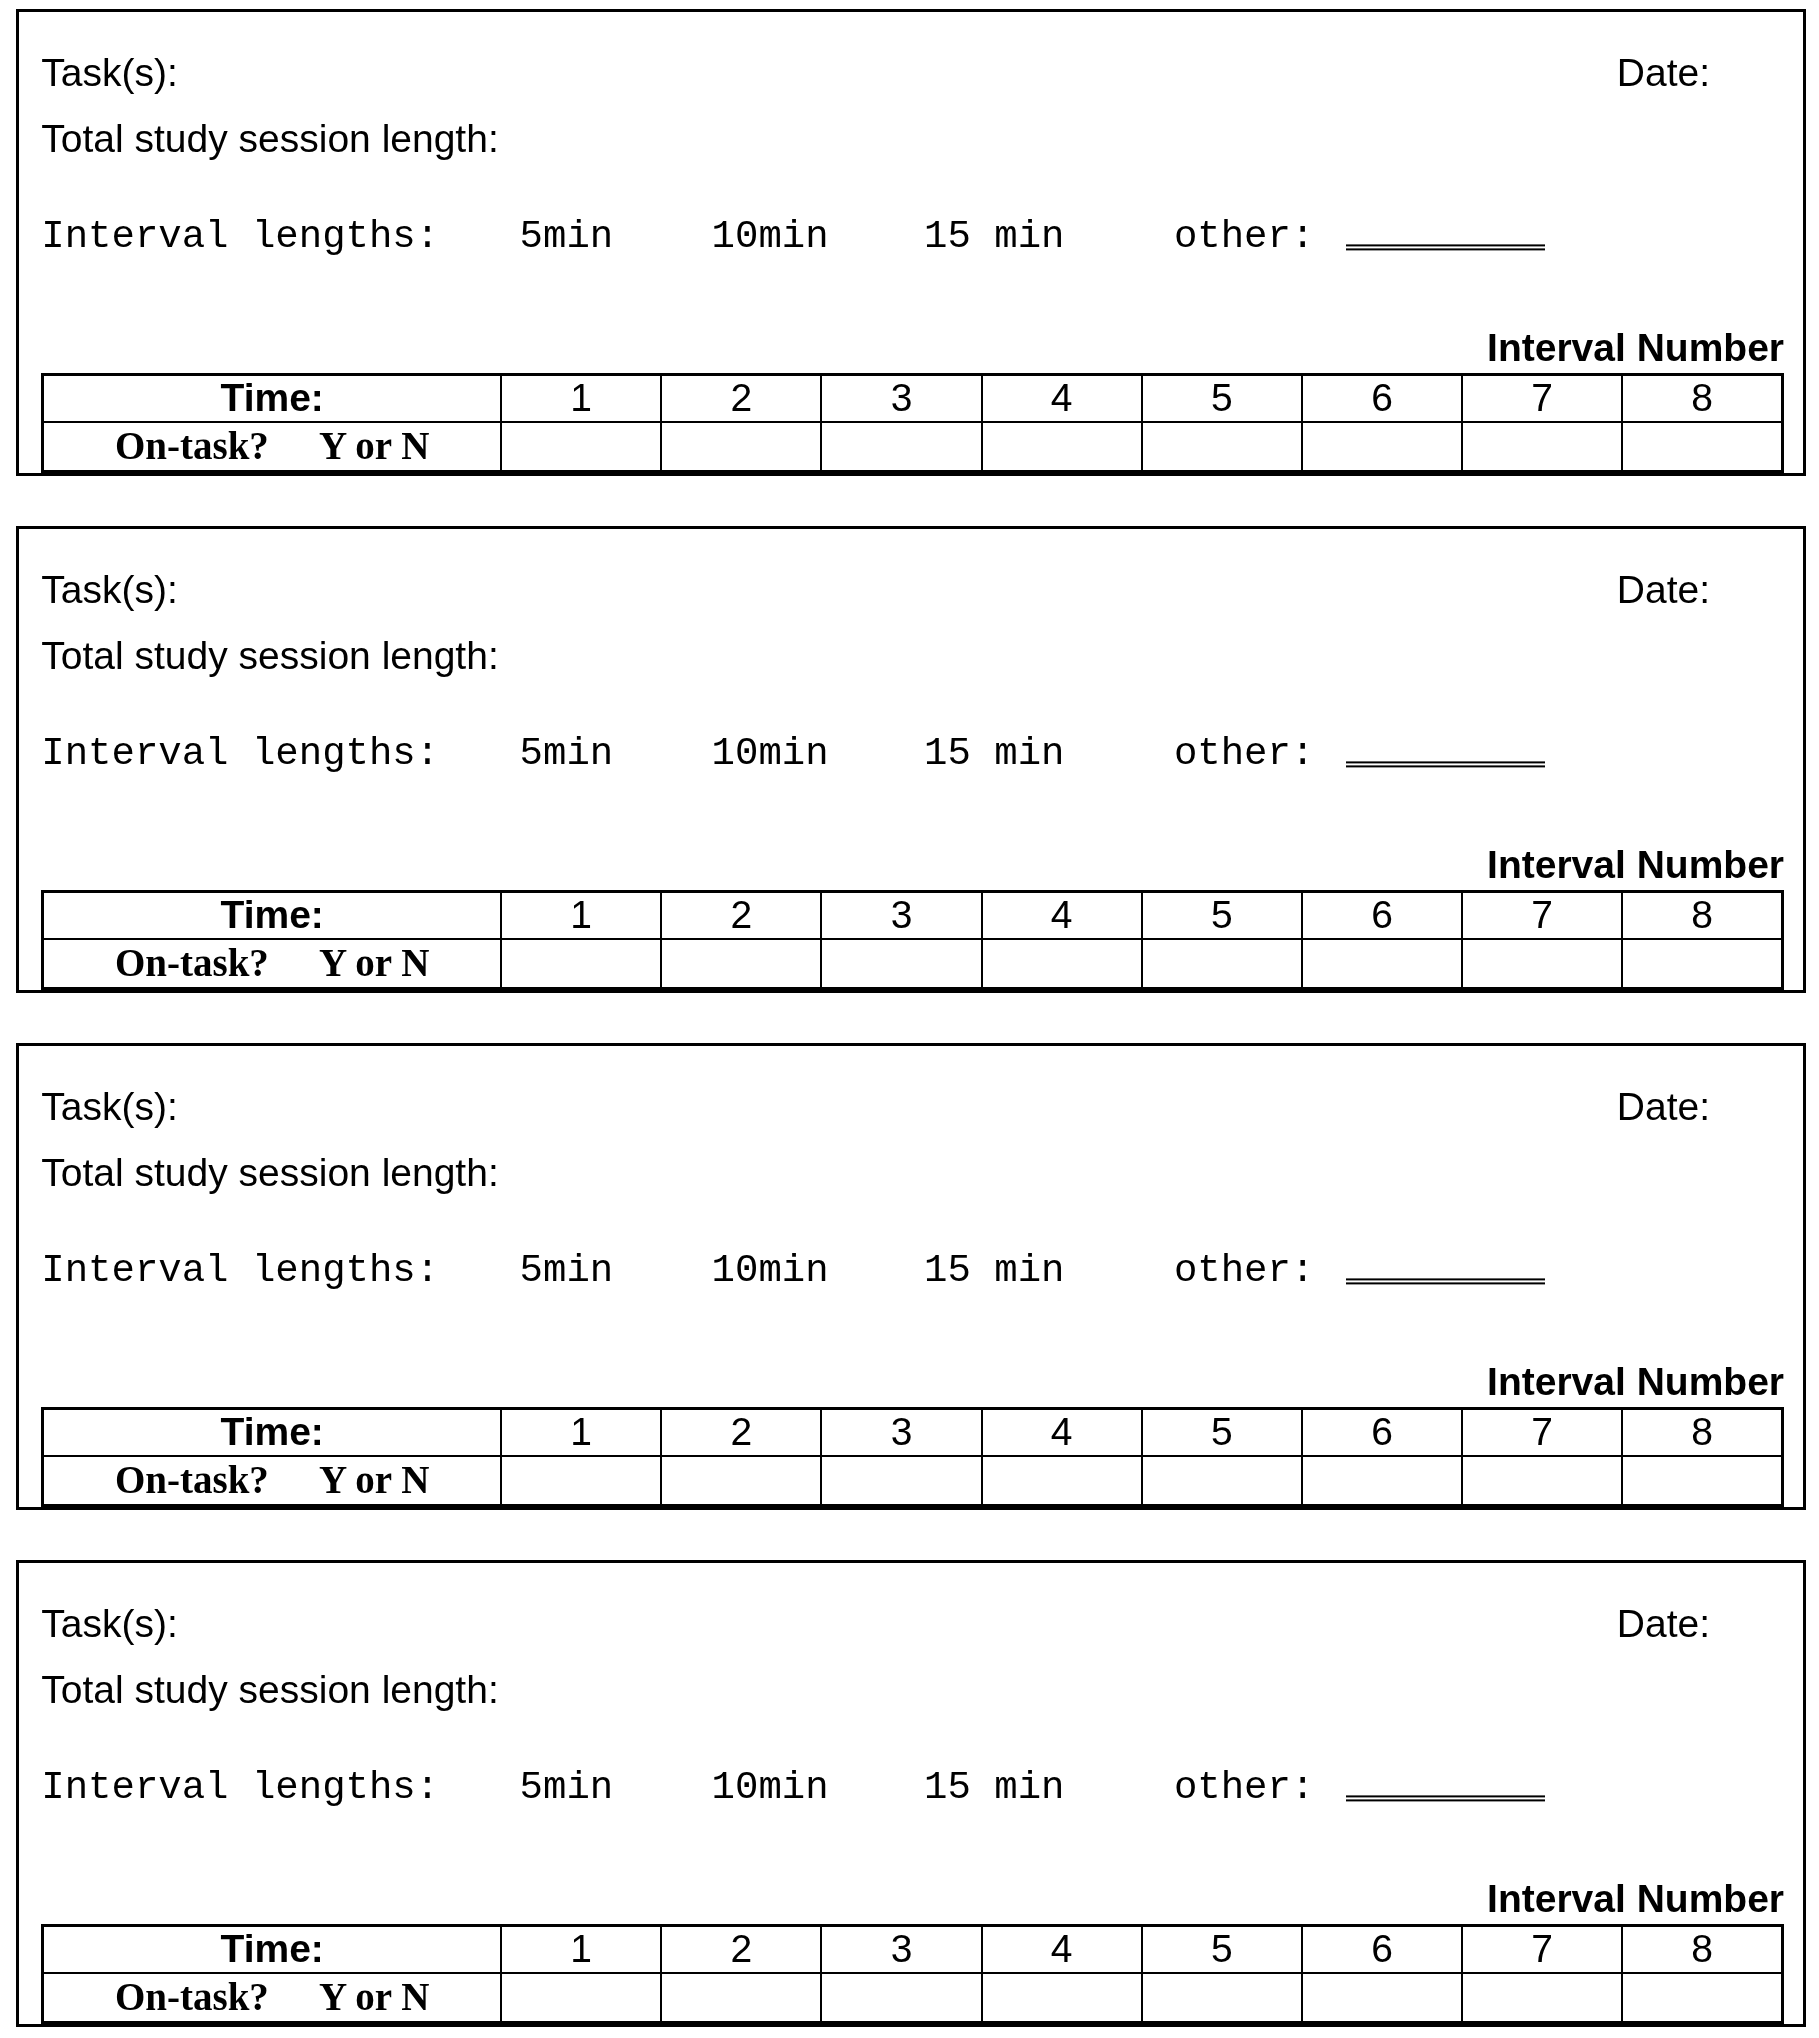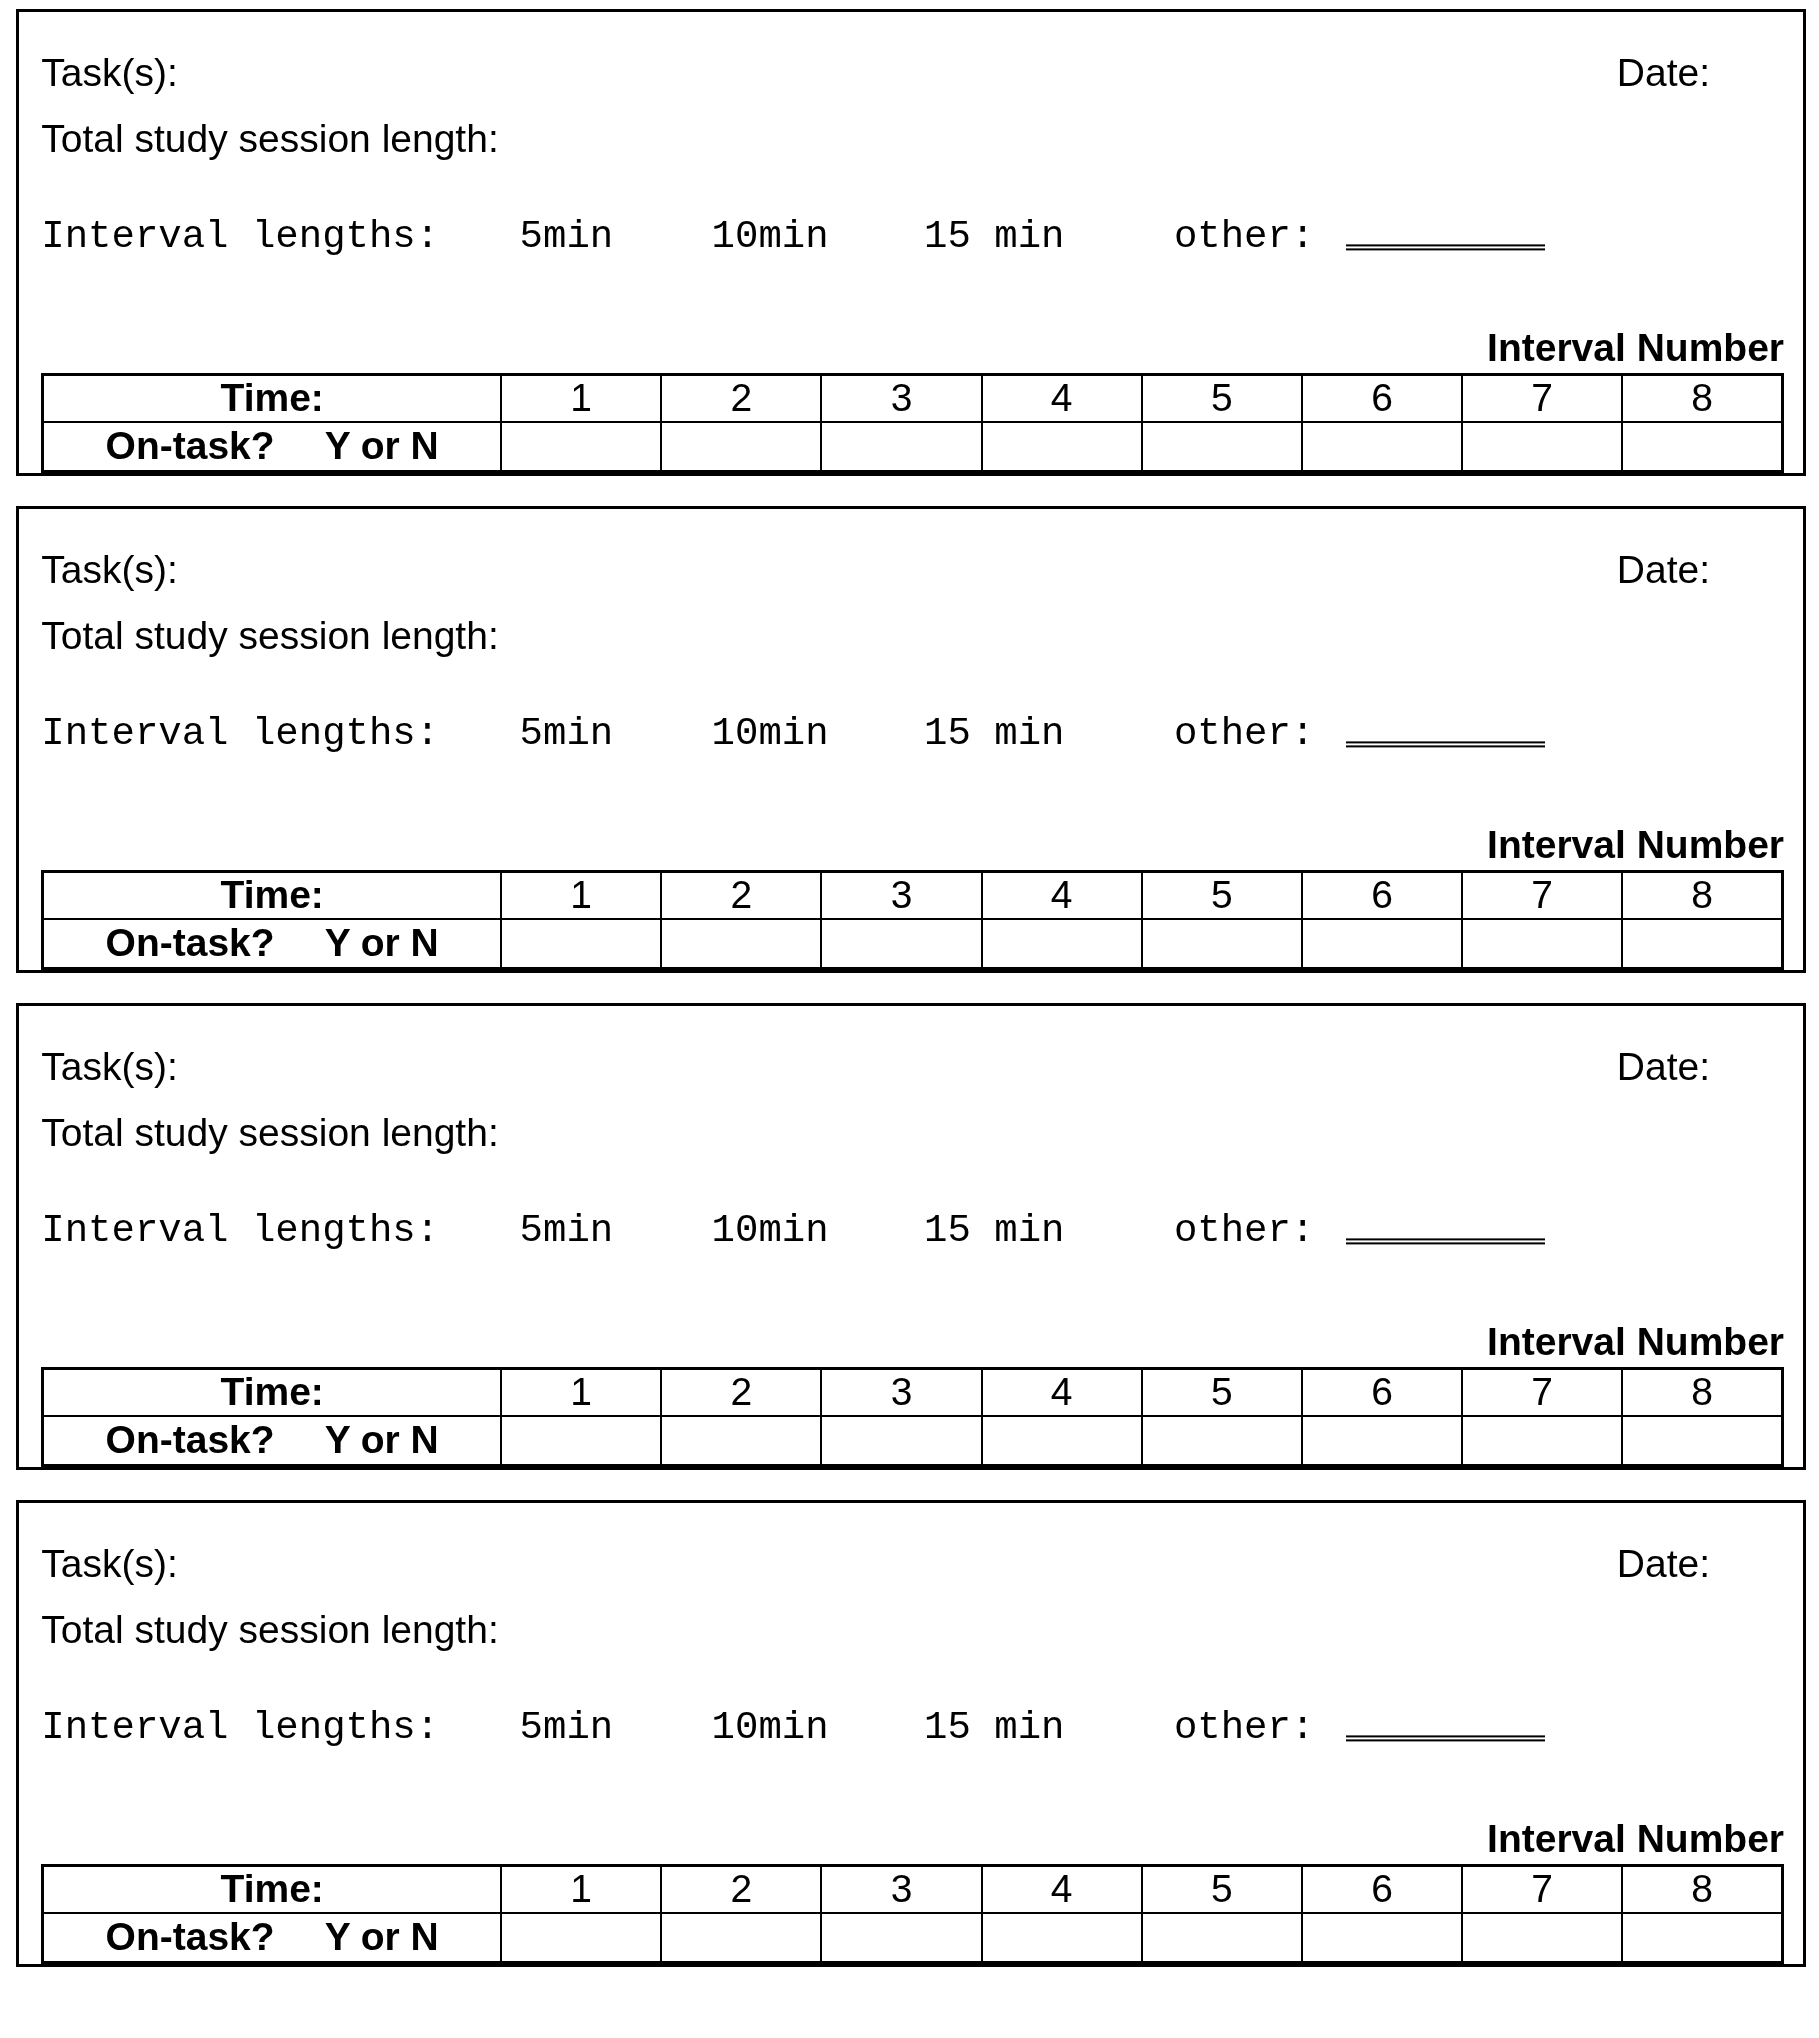--- a/index.html
+++ b/index.html
@@ -13,21 +13,21 @@
     height: 2038px;
     font-family: "Liberation Sans", "DejaVu Sans", sans-serif;
     box-sizing: border-box;
   }
   #cards {
     box-sizing: border-box;
     width: 1819px;
     padding: 8.6px 13px 0 16.3px;
     display: flex;
     flex-direction: column;
-    gap: 30px;
+    gap: 50px;
   }
   .card {
     box-sizing: border-box;
     height: 467px;
     border: 3.4px solid #000000;
     padding: 39px 19px 0 22px;
     display: flex;
     flex-direction: column;
     font-size: 39px;
     line-height: 1.15;
@@ -71,21 +71,21 @@
     border: 3.4px solid #000;
   }
   table.tracking td {
     border: 2.6px solid #000;
     height: 45px;
     padding: 0;
     vertical-align: middle;
     text-align: center;
     font-size: 39px;
   }
-  table.tracking tr.ontask-row td { height: 47px; }
+  table.tracking tr.ontask-row td { height: 47px; font-family: Liberation Serif, serif; }
   td.label-cell {
     width: 26.2%;
     text-align: left;
     padding-left: 15.4px;
     font-weight: 700;
     white-space: nowrap;
   }
   .yn-part { margin-left: 50px; }
 </style>
 </head>

